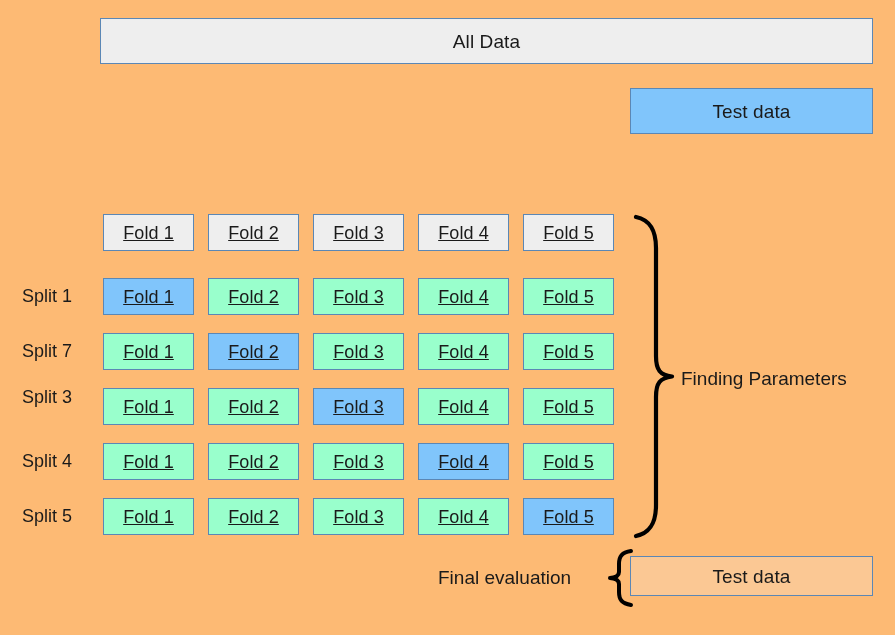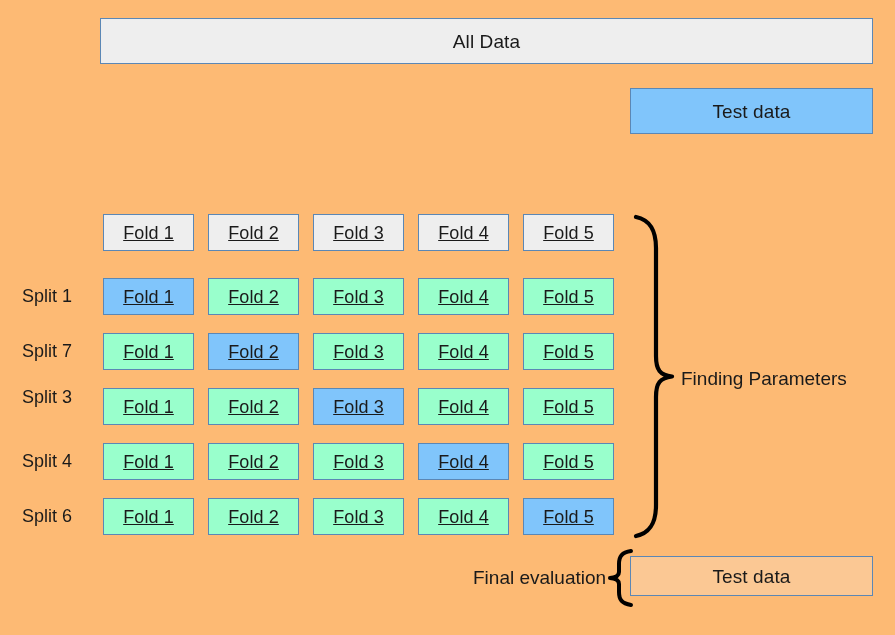--- a/index.html
+++ b/index.html
@@ -93,21 +93,20 @@
     white-space: nowrap;
     line-height: 1;
   }
   #finding-parameters-label {
     left: 681px;
     top: 369px;
   }
   #final-evaluation-label {
     left: 438px;
     top: 568px;
-    margin-left: 35px;
   }
 
   
   #bottom-test-data-box {
     left: 630px; top: 556px;
     width: 243px; height: 40px;
   }
 </style>
 </head>
 <body>
@@ -145,21 +144,21 @@
       <div class="box green fold-box" style="left: 208px; top: 388px;">Fold 2</div>
       <div class="box blue fold-box" style="left: 313px; top: 388px;">Fold 3</div>
       <div class="box green fold-box" style="left: 418px; top: 388px;">Fold 4</div>
       <div class="box green fold-box" style="left: 523px; top: 388px;">Fold 5</div>
       <div class="split-label" style="top: 443px;">Split 4</div>
       <div class="box green fold-box" style="left: 103px; top: 443px;">Fold 1</div>
       <div class="box green fold-box" style="left: 208px; top: 443px;">Fold 2</div>
       <div class="box green fold-box" style="left: 313px; top: 443px;">Fold 3</div>
       <div class="box blue fold-box" style="left: 418px; top: 443px;">Fold 4</div>
       <div class="box green fold-box" style="left: 523px; top: 443px;">Fold 5</div>
-      <div class="split-label" style="top: 498px;">Split 6</div>
+      <div class="split-label" style="top: 498px;">Split 5</div>
       <div class="box green fold-box" style="left: 103px; top: 498px;">Fold 1</div>
       <div class="box green fold-box" style="left: 208px; top: 498px;">Fold 2</div>
       <div class="box green fold-box" style="left: 313px; top: 498px;">Fold 3</div>
       <div class="box green fold-box" style="left: 418px; top: 498px;">Fold 4</div>
       <div class="box blue fold-box" style="left: 523px; top: 498px;">Fold 5</div>
     </div>
 
   <div class="brace" id="finding-parameters-brace" style="left:634px; top:214px;">
     <svg width="46" height="325" viewBox="0 0 46 325" fill="none" xmlns="http://www.w3.org/2000/svg">
       <path d="M2 3

